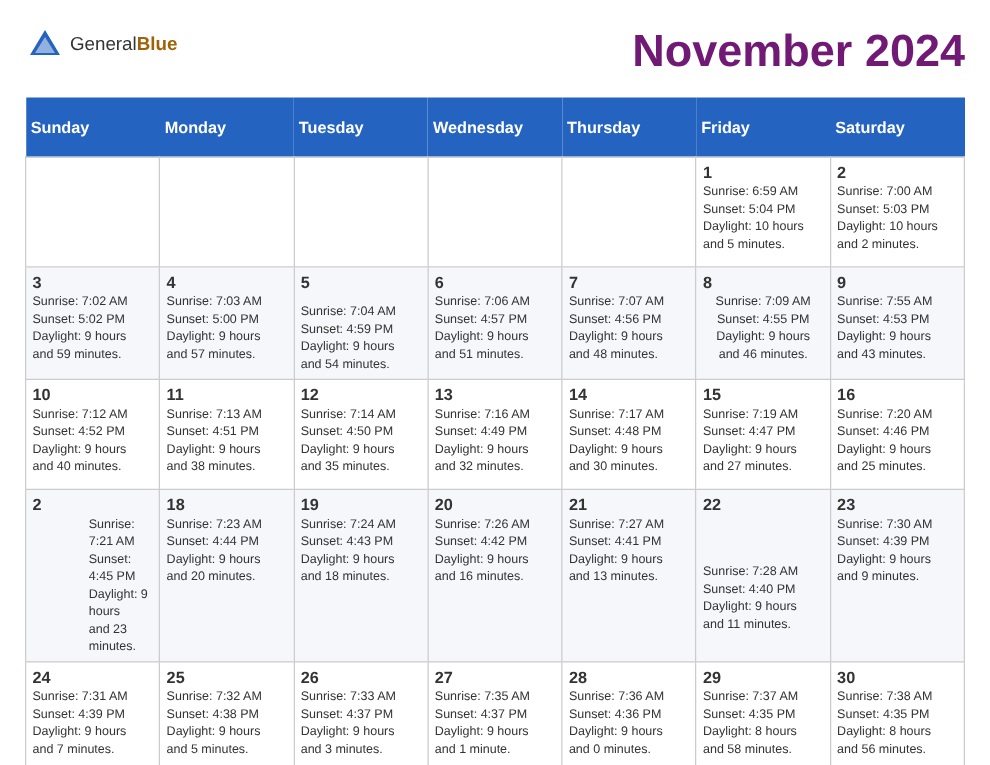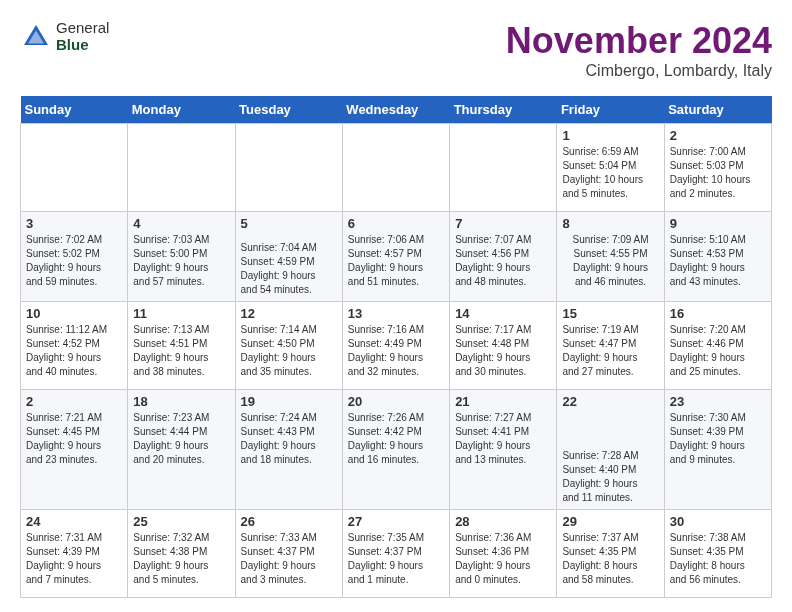--- a/index.html
+++ b/index.html
@@ -16,31 +16,31 @@
       align-items: flex-start;
       margin-bottom: 16px;
     }
     .logo {
       display: flex;
       align-items: center;
       gap: 4px;
     }
     .logo-text {
       display: flex;
-      flex-direction: column;
+      flex-direction: row;
       line-height: 1.1;
     }
     .logo-general {
       font-size: 15px;
       color: #333;
       font-weight: normal;
     }
     .logo-blue {
       font-size: 15px;
-      color: #14532d;
+      color: #a16207;
       font-weight: bold;
     }
     .logo-icon {
       width: 32px;
       height: 32px;
     }
     .title-block {
       text-align: right;
     }
     .month-title {
@@ -55,21 +55,21 @@
     table {
       width: 100%;
       border-collapse: collapse;
       table-layout: fixed;
     }
     th {
       background-color: #2563c0;
       color: #fff;
       font-size: 13px;
       font-weight: bold;
-      padding: 6px 4px;
+      padding: 16px 4px;
       text-align: left;
     }
     td {
       vertical-align: top;
       border: 1px solid #ccc;
       padding: 4px 5px;
       font-size: 10.5px;
       color: #333;
       height: 88px;
       width: 14.28%;
@@ -105,21 +105,20 @@
       <polygon points="20,5 35,30 5,30" fill="#2563c0"></polygon>
       <polygon points="20,12 30,28 10,28" fill="#fff" opacity="0.5"></polygon>
     </svg>
     <div class="logo-text">
       <span class="logo-general">General</span>
       <span class="logo-blue">Blue</span>
     </div>
   </div>
   <div class="title-block">
     <div class="month-title">November 2024</div>
-    <div class="location">Cimbergo, Lombardy, Italy</div>
   </div>
 </div>
 
 <table>
   <thead>
     <tr>
     <th>Sunday</th>
         <th>Monday</th>
         <th>Tuesday</th>
         <th>Wednesday</th>
@@ -188,30 +187,30 @@
         </td>
         <td>
           <span class="day-num">8</span>
           <div class="day-info" style="white-space: pre-line; text-align: center;">Sunrise: 7:09 AM
 Sunset: 4:55 PM
 Daylight: 9 hours
 and 46 minutes.</div>
         </td>
         <td>
           <span class="day-num">9</span>
-          <div class="day-info" style="white-space: pre-line;">Sunrise: 5:10 AM
+          <div class="day-info" style="white-space: pre-line;">Sunrise: 7:55 AM
 Sunset: 4:53 PM
 Daylight: 9 hours
 and 43 minutes.</div>
         </td>
       </tr>
       <tr>
         <td>
           <span class="day-num">10</span>
-          <div class="day-info" style="white-space: pre-line;">Sunrise: 11:12 AM
+          <div class="day-info" style="white-space: pre-line;">Sunrise: 7:12 AM
 Sunset: 4:52 PM
 Daylight: 9 hours
 and 40 minutes.</div>
         </td>
         <td>
           <span class="day-num">11</span>
           <div class="day-info" style="white-space: pre-line;">Sunrise: 7:13 AM
 Sunset: 4:51 PM
 Daylight: 9 hours
 and 38 minutes.</div>
@@ -248,21 +247,21 @@
           <span class="day-num">16</span>
           <div class="day-info" style="white-space: pre-line;">Sunrise: 7:20 AM
 Sunset: 4:46 PM
 Daylight: 9 hours
 and 25 minutes.</div>
         </td>
       </tr>
       <tr>
         <td>
           <span class="day-num">2</span>
-          <div class="day-info" style="white-space: pre-line;">Sunrise: 7:21 AM
+          <div class="day-info" style="white-space: pre-line; margin-left: 45px;">Sunrise: 7:21 AM
 Sunset: 4:45 PM
 Daylight: 9 hours
 and 23 minutes.</div>
         </td>
         <td>
           <span class="day-num">18</span>
           <div class="day-info" style="white-space: pre-line;">Sunrise: 7:23 AM
 Sunset: 4:44 PM
 Daylight: 9 hours
 and 20 minutes.</div>

